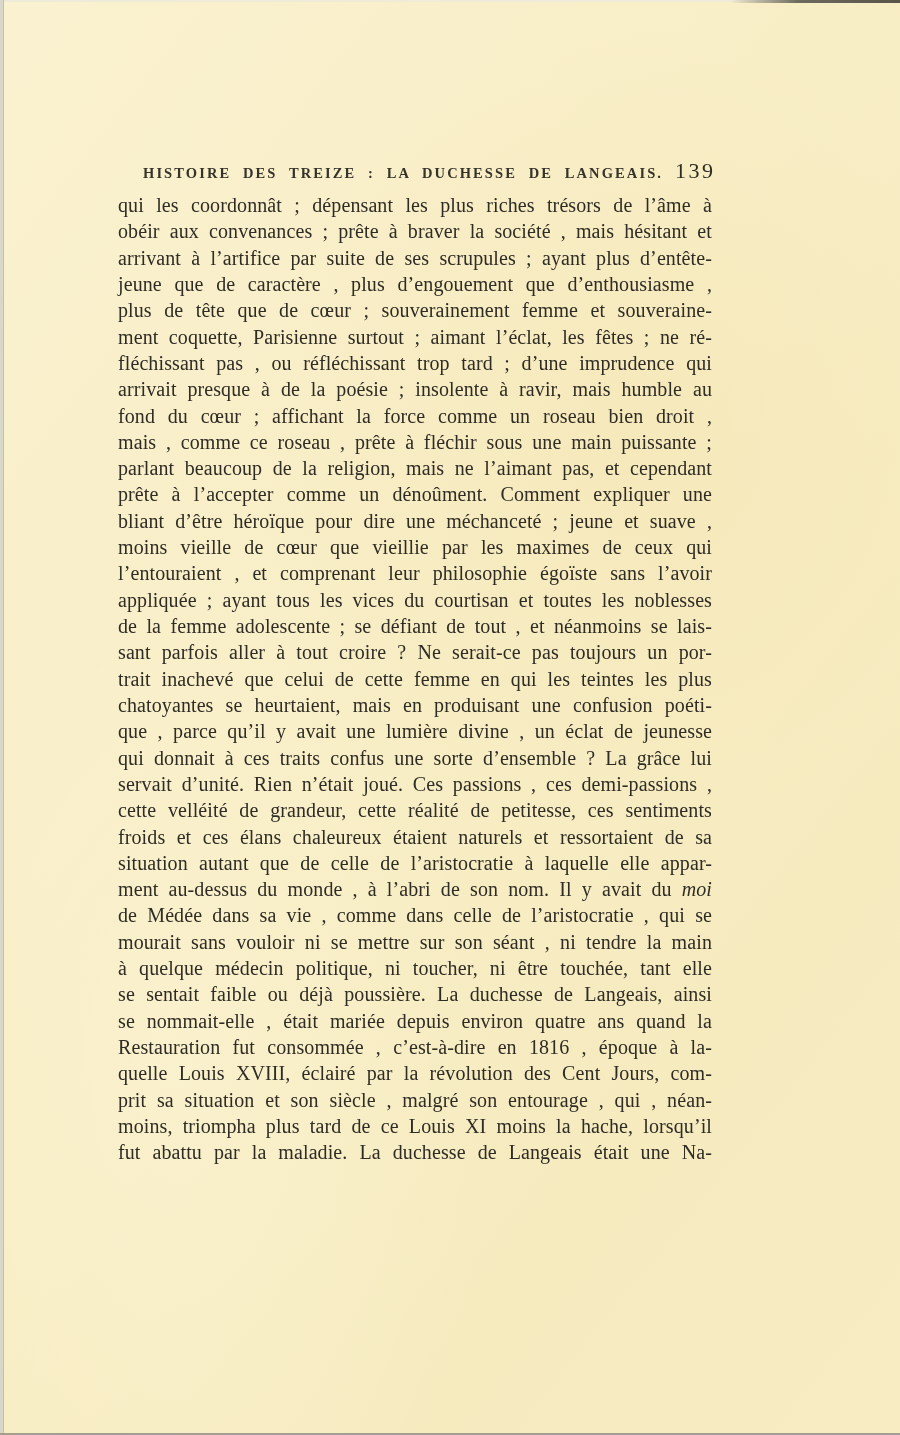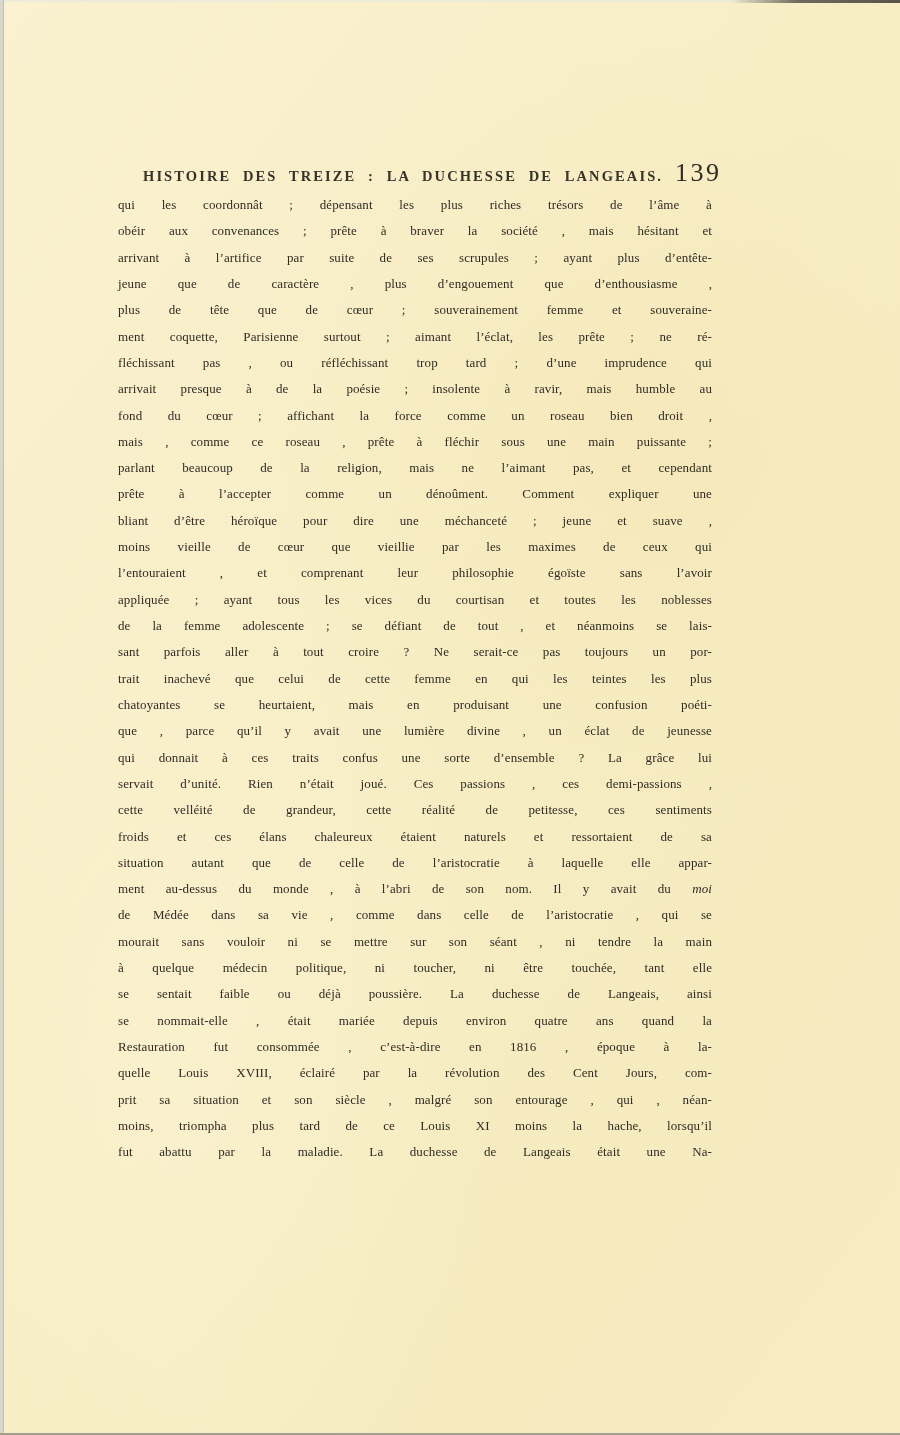--- a/index.html
+++ b/index.html
@@ -55,32 +55,32 @@
   }
   .running-header .title {
     padding-left: 25px;
     font-size: 14.5px;
     font-weight: bold;
     letter-spacing: 2.1px;
     word-spacing: 6px;
     white-space: nowrap;
   }
   .running-header .folio {
-    font-size: 26px;
+    font-size: 22px;
     letter-spacing: 2.5px;
     font-weight: normal;
     color: #2f2c24;
   }
 
   .page-text {
     position: absolute;
     top: 192px;
     left: 118px;
     width: 594px;
-    font-size: 13px;
+    font-size: 20px;
     line-height: 26.32px;
     color: #2f2c25;
     letter-spacing: 0.1px;
   }
   .page-text .line {
     text-align: justify;
     text-align-last: justify;
     white-space: normal;
     height: 26.32px;
     overflow: visible;
@@ -102,21 +102,21 @@
     <span class="title">HISTOIRE DES TREIZE : LA DUCHESSE DE LANGEAIS.</span>
     <span class="folio">139</span>
   </div>
 
   <div class="page-text">
       <div class="line">qui les coordonnât ; dépensant les plus riches trésors de l’âme à</div>
       <div class="line">obéir aux convenances ; prête à braver la société , mais hésitant et</div>
       <div class="line">arrivant à l’artifice par suite de ses scrupules ; ayant plus d’entête-</div>
       <div class="line">jeune que de caractère , plus d’engouement que d’enthousiasme ,</div>
       <div class="line">plus de tête que de cœur ; souverainement femme et souveraine-</div>
-      <div class="line">ment coquette, Parisienne surtout ; aimant l’éclat, les prête ; ne ré-</div>
+      <div class="line">ment coquette, Parisienne surtout ; aimant l’éclat, les fêtes ; ne ré-</div>
       <div class="line">fléchissant pas , ou réfléchissant trop tard ; d’une imprudence qui</div>
       <div class="line">arrivait presque à de la poésie ; insolente à ravir, mais humble au</div>
       <div class="line">fond du cœur ; affichant la force comme un roseau bien droit ,</div>
       <div class="line">mais , comme ce roseau , prête à fléchir sous une main puissante ;</div>
       <div class="line">parlant beaucoup de la religion, mais ne l’aimant pas, et cependant</div>
       <div class="line">prête à l’accepter comme un dénoûment. Comment expliquer une</div>
       <div class="line">bliant d’être héroïque pour dire une méchanceté ; jeune et suave ,</div>
       <div class="line">moins vieille de cœur que vieillie par les maximes de ceux qui</div>
       <div class="line">l’entouraient , et comprenant leur philosophie égoïste sans l’avoir</div>
       <div class="line">appliquée ; ayant tous les vices du courtisan et toutes les noblesses</div>

